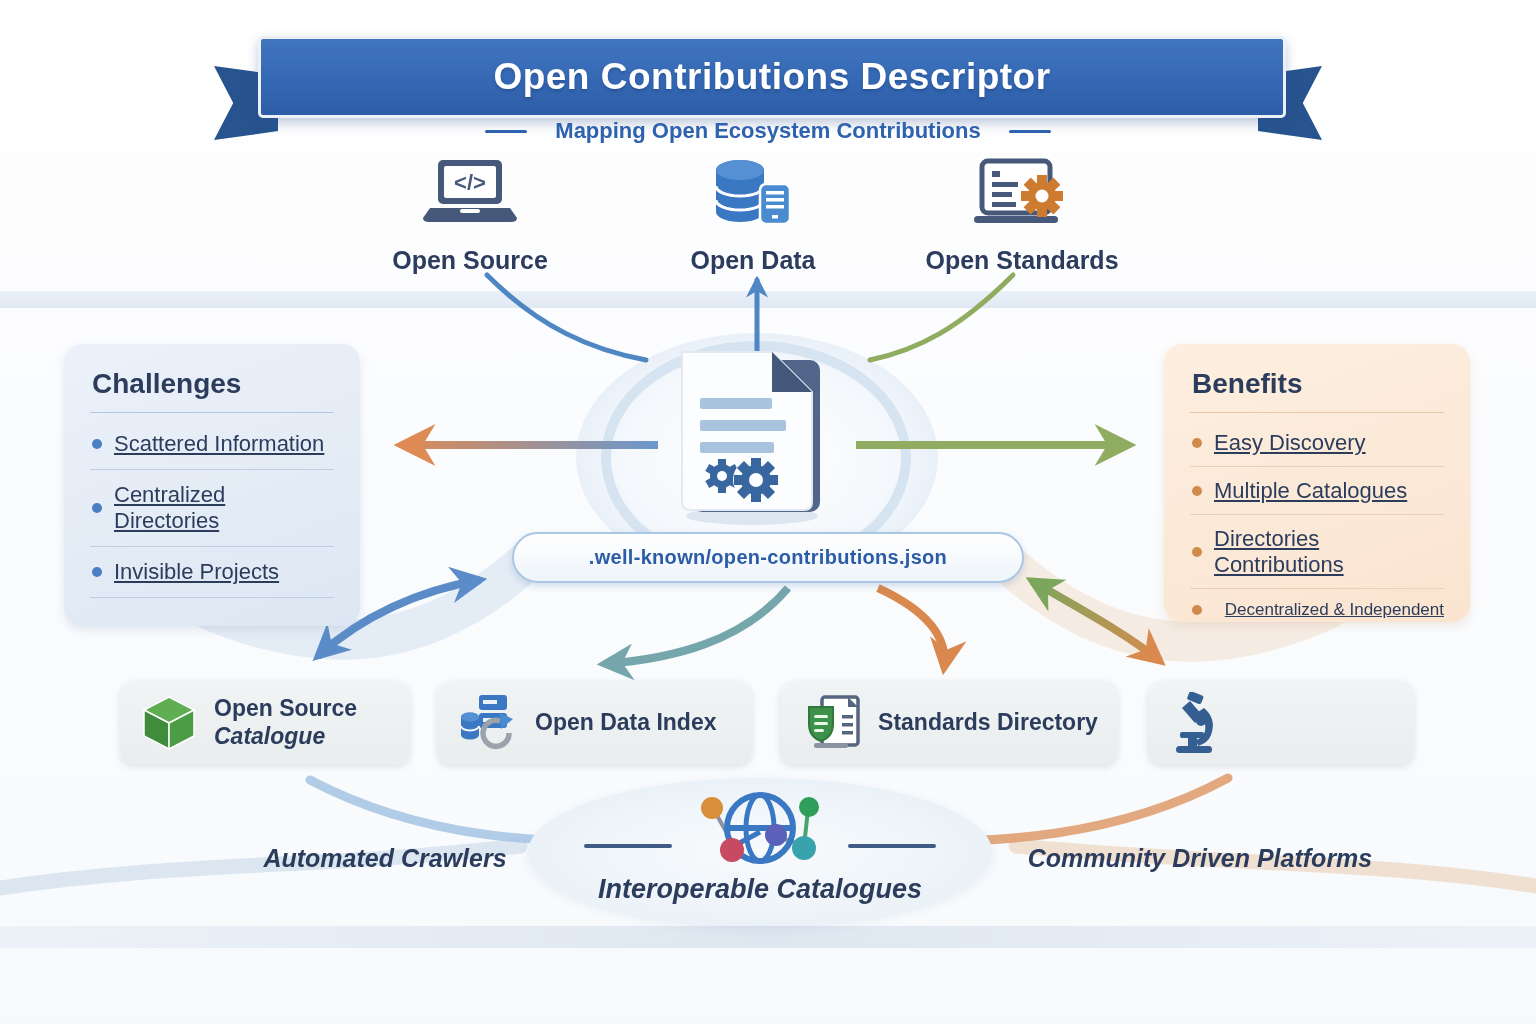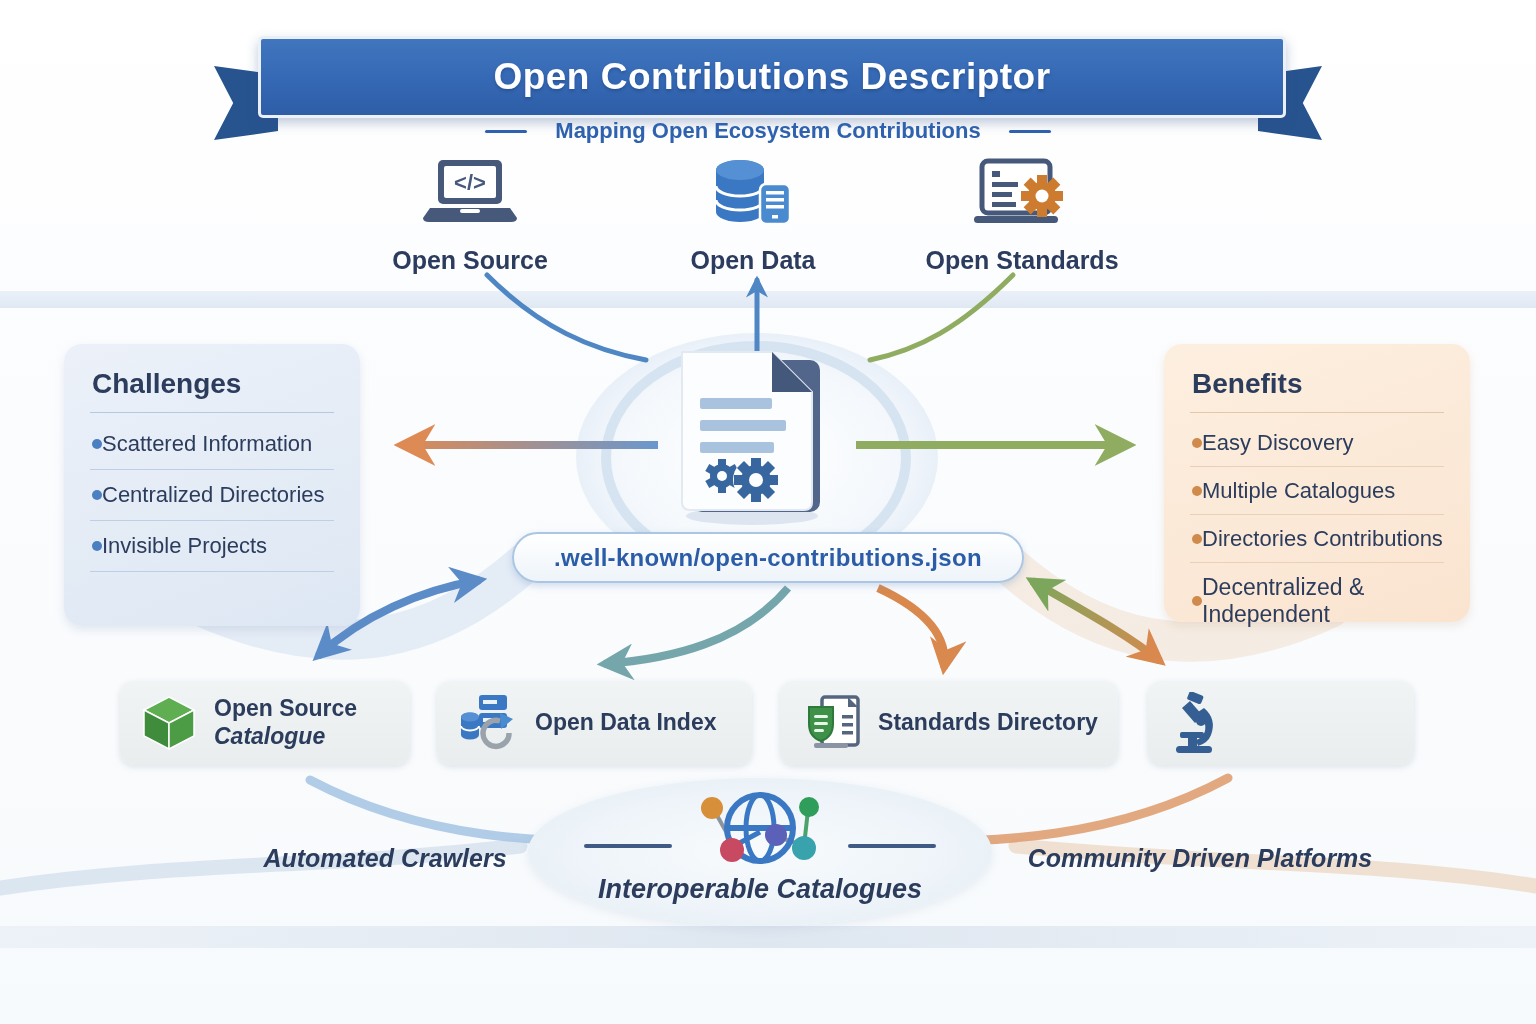--- a/index.html
+++ b/index.html
@@ -33,41 +33,41 @@
   .subtitle-row .txt{font-size:22px;font-weight:bold;color:#2f62ae;}
   
   .top-item{top:150px;width:240px;text-align:center;z-index:3;}
   .top-item .icon{display:inline-block;height:78px;}
   .top-item .lbl{margin-top:6px;font-size:25px;font-weight:bold;color:#2c3c5e;}
   
   .panel{z-index:3;border-radius:18px;padding:20px 26px 10px 26px;box-sizing:border-box;}
   .panel h2{margin:4px 0 12px 2px;font-size:28px;font-weight:bold;color:#2b3c5c;}
   .panel .t-div{height:1px;margin-bottom:6px;}
   .panel ul{list-style:none;margin:0;padding:0;}
-  .panel li{display:flex;align-items:center;padding:12px 0 12px 2px;font-size:22px;color:#2b3c5c;}
+  .panel li{display:flex;align-items:center;gap:12px;padding:12px 0 12px 2px;font-size:22px;color:#2b3c5c;text-decoration:underline;}
   .panel li .dot{width:10px;height:10px;border-radius:50%;flex:0 0 auto;}
   .challenges{left:64px;top:336px;width:296px;height:282px;
     background:linear-gradient(160deg,#ecf1f9 0%,#dde7f3 100%);box-shadow:0 4px 10px rgba(120,145,180,.18);}
   .challenges .t-div{background:#b4c8e2;}
   .challenges li{border-bottom:1px solid #bccfe6;}
   .challenges .dot{background:#4a7fc1;}
   .benefits{left:1164px;top:336px;width:306px;height:278px;
     background:linear-gradient(160deg,#fdefe0 0%,#fae4d0 100%);box-shadow:0 4px 10px rgba(190,150,110,.18);}
   .benefits .t-div{background:#e4c6ab;}
   .benefits li{border-bottom:1px solid #ead0b8;padding:10.5px 0 10.5px 2px;}
-  .benefits li:last-child{border-bottom:none;font-size:23px;}
+  .benefits li:last-child{border-bottom:none;font-size:17px;justify-content:space-between;}
   .benefits .dot{background:#d08a4c;}
   
   .doc-icon{left:652px;top:336px;z-index:3;}
   .pill{left:512px;top:524px;width:508px;height:47px;z-index:4;
     background:linear-gradient(180deg,#ffffff,#eef4fa);
     border:2px solid #aac6e2;border-radius:26px;
     box-shadow:0 3px 7px rgba(100,140,190,.28);
     display:flex;align-items:center;justify-content:center;}
-  .pill span{font-size:24px;font-weight:bold;color:#2b5ca8;letter-spacing:.3px;}
+  .pill span{font-size:20px;font-weight:bold;color:#2b5ca8;letter-spacing:.3px;}
   
   .cat-box{top:673px;height:84px;z-index:3;border-radius:14px;
     background:linear-gradient(180deg,#f1f4f5,#e9edee);
     box-shadow:0 2px 6px rgba(120,130,145,.2);
     display:flex;align-items:center;gap:16px;padding:0 14px 0 20px;box-sizing:border-box;}
   .cat-box .lbl{font-size:23px;font-weight:bold;color:#2b3c5c;line-height:1.2;}
   .cat-box .lbl .ital{font-style:italic;}
   
   .hub-ellipse{left:528px;top:770px;width:464px;height:148px;border-radius:50%;z-index:2;
     background:radial-gradient(ellipse at center,#f8fbfd 0%,#eef4f9 55%,#e2ebf3 100%);

